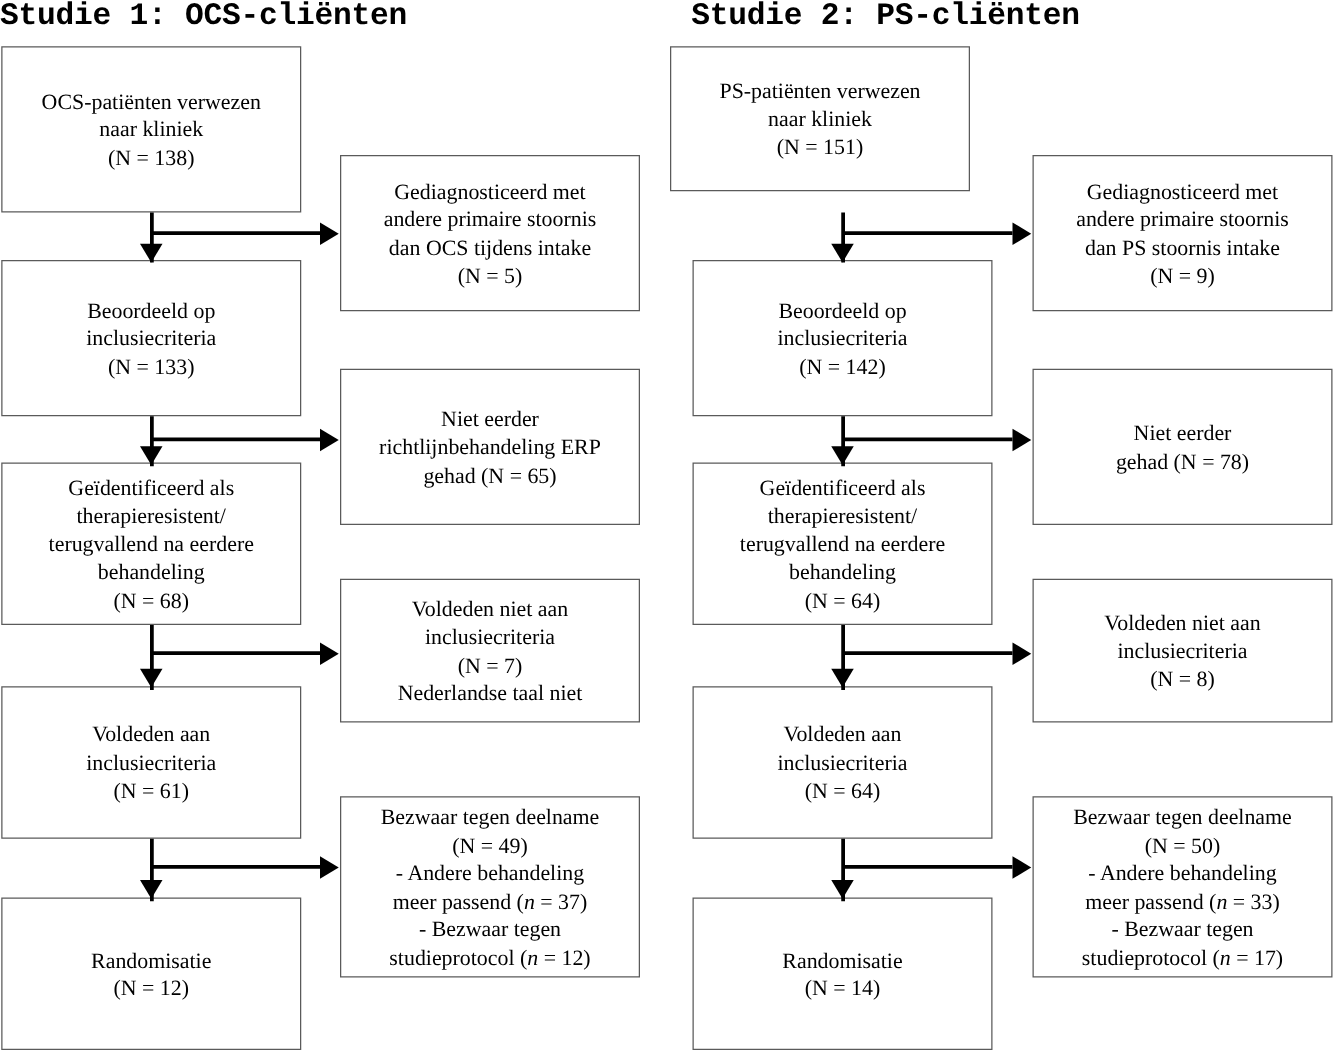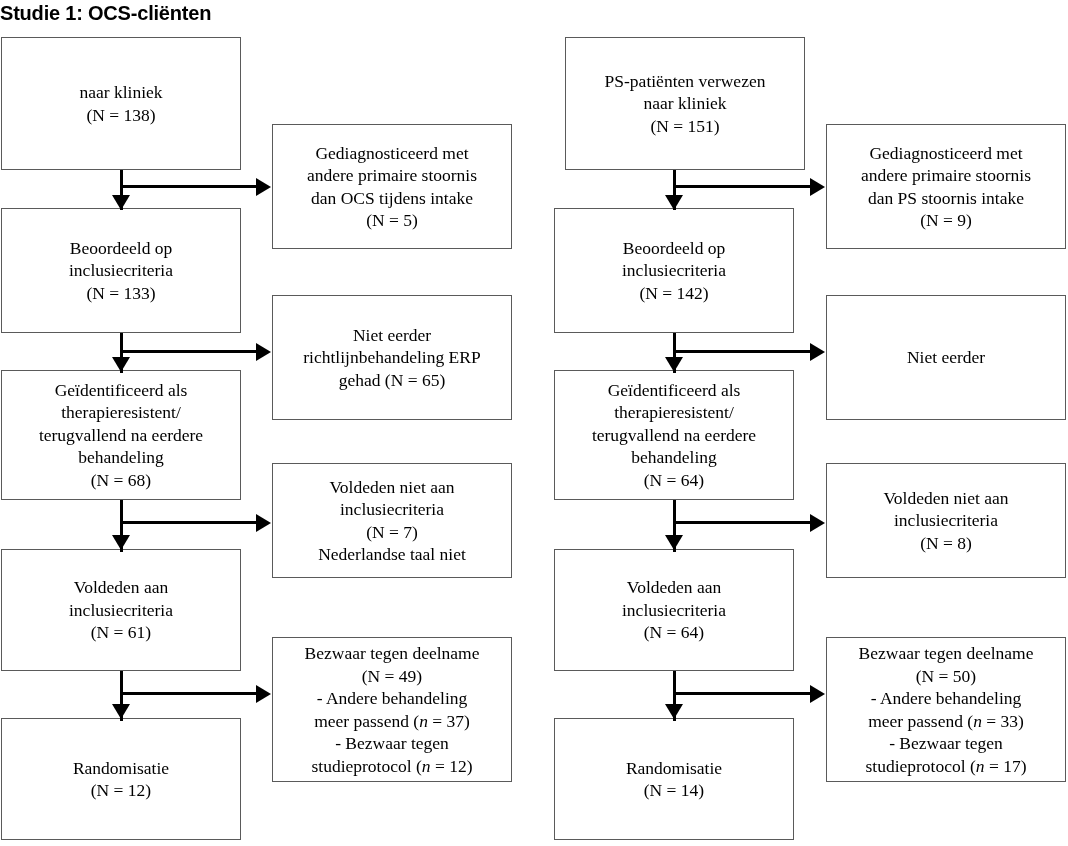--- a/index.html
+++ b/index.html
@@ -14,23 +14,23 @@
   #canvas {
     position: relative;
     width: 1068px;
     height: 846px;
     overflow: hidden;
     background: #ffffff;
   }
 
   .study-title {
     position: absolute;
-    font-family: Liberation Sans, sans-serif;
+    font-family: Liberation Mono, monospace;
     font-weight: bold;
-    font-size: 20px;
+    font-size: 25px;
     line-height: 24px;
     letter-spacing: -0.2px;
     white-space: nowrap;
     color: #000;
     text-align: center;
   }
 
   .node {
     position: absolute;
     box-sizing: border-box;
@@ -77,20 +77,21 @@
 </style>
 </head>
 <body>
 
 <div id="canvas">
 
   <div class="study-title" style="left:0px; top:1px;">Studie 1: OCS-cliënten</div>
 
   <div class="node" style="left:1px; top:37px; width:240px; height:133px;">
     <span class="txt">
+      <span class="ln">OCS-patiënten verwezen</span>
       <span class="ln">naar kliniek</span>
       <span class="ln">(N = 138)</span>
     </span>
   </div>
 
   <div class="node" style="left:1px; top:208px; width:240px; height:125px;">
     <span class="txt">
       <span class="ln">Beoordeeld op</span>
       <span class="ln">inclusiecriteria</span>
       <span class="ln">(N = 133)</span>
@@ -172,22 +173,23 @@
   <div class="vline" style="left:120px; top:500px; height:52px;"></div>
   <div class="arrow-down" style="left:112px; top:535px;"></div>
   <div class="hline" style="left:121px; top:521px; width:135px;"></div>
   <div class="arrow-right" style="left:256px; top:514px;"></div>
 
   <div class="vline" style="left:120px; top:671px; height:50px;"></div>
   <div class="arrow-down" style="left:112px; top:704px;"></div>
   <div class="hline" style="left:121px; top:692px; width:135px;"></div>
   <div class="arrow-right" style="left:256px; top:685px;"></div>
 
-
-  <div class="node" style="left:565px; top:37px; width:240px; height:133px;">
+  <div class="study-title" style="left:553px; top:1px;">Studie 2: PS-cliënten</div>
+
+  <div class="node" style="left:536px; top:37px; width:240px; height:116px;">
     <span class="txt">
       <span class="ln">PS-patiënten verwezen</span>
       <span class="ln">naar kliniek</span>
       <span class="ln">(N = 151)</span>
     </span>
   </div>
 
   <div class="node" style="left:554px; top:208px; width:240px; height:125px;">
     <span class="txt">
       <span class="ln">Beoordeeld op</span>
@@ -226,20 +228,21 @@
       <span class="ln">Gediagnosticeerd met</span>
       <span class="ln">andere primaire stoornis</span>
       <span class="ln">dan PS stoornis intake</span>
       <span class="ln">(N = 9)</span>
     </span>
   </div>
 
   <div class="node" style="left:826px; top:295px; width:240px; height:125px;">
     <span class="txt">
       <span class="ln">Niet eerder</span>
+      <span class="ln">gehad (N = 78)</span>
     </span>
   </div>
 
   <div class="node" style="left:826px; top:463px; width:240px; height:115px;">
     <span class="txt">
       <span class="ln">Voldeden niet aan</span>
       <span class="ln">inclusiecriteria</span>
       <span class="ln">(N = 8)</span>
     </span>
   </div>

